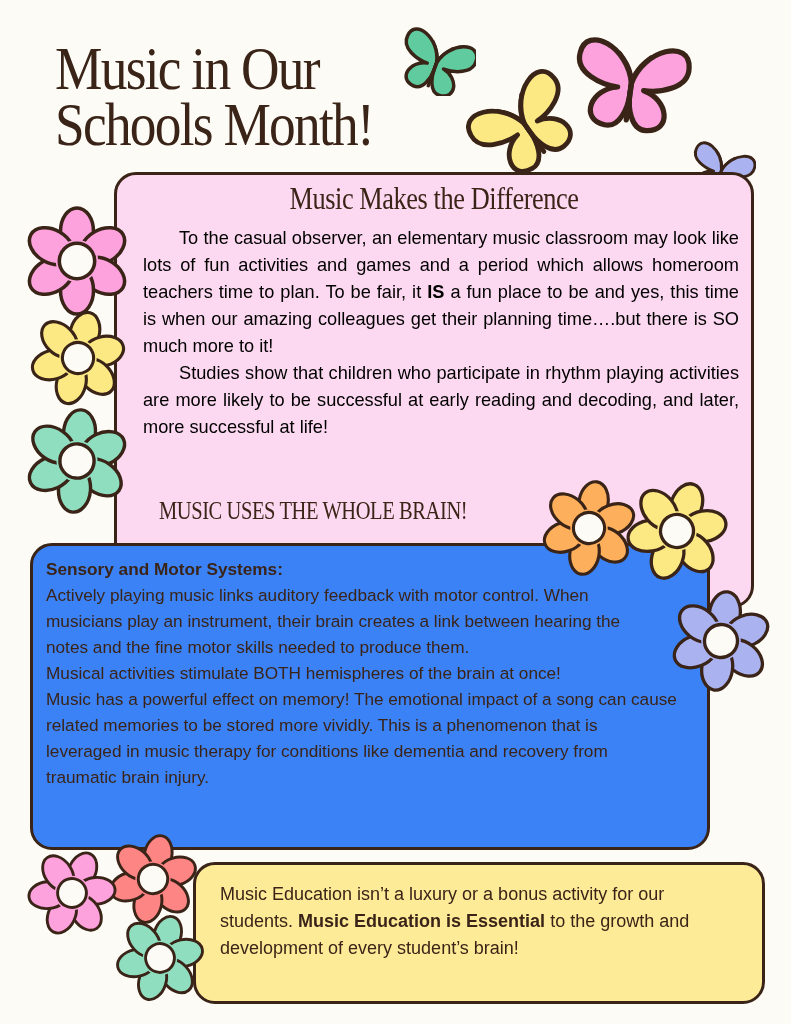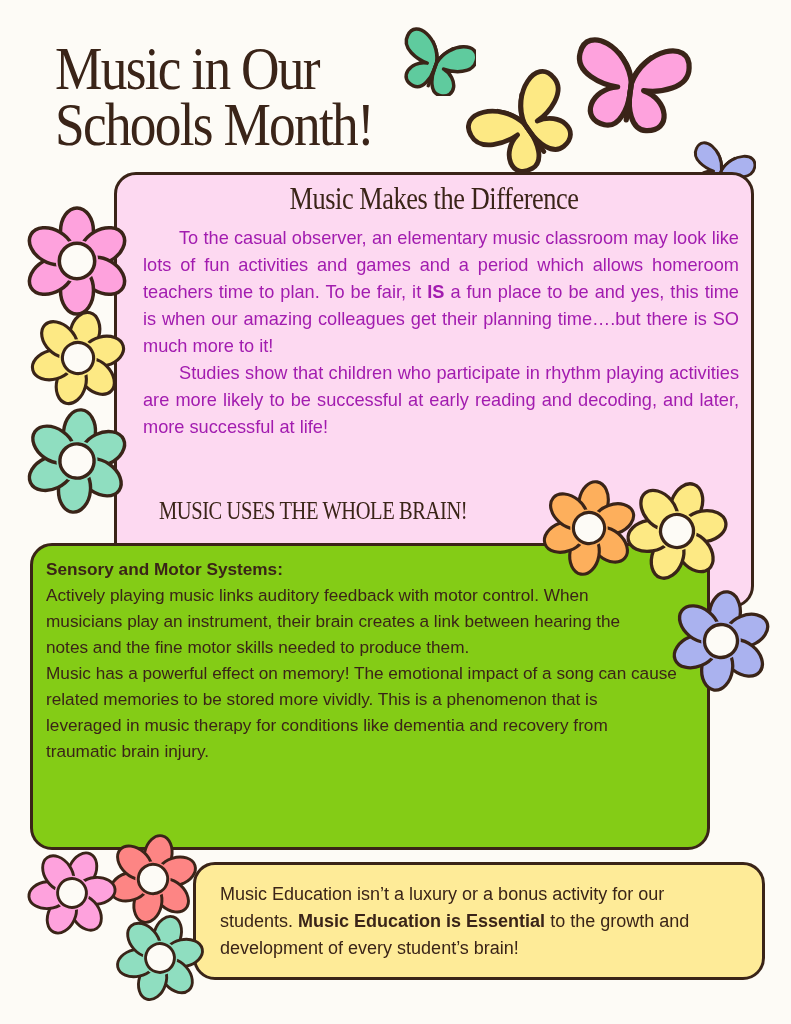--- a/index.html
+++ b/index.html
@@ -11,30 +11,30 @@
   .title {
     position: absolute; left: 55px; top: 40px; margin: 0;
     font-family: "Liberation Serif", serif; font-weight: normal;
     font-size: 62px; line-height: 56px; letter-spacing: -2px;
     color: #3a2418; transform: scaleX(0.86); transform-origin: left top;
   }
   .box {
     position: absolute; border: 3px solid #3a2418; border-radius: 22px; box-sizing: border-box;
   }
   .pink-box { left: 114px; top: 172px; width: 640px; height: 436px; background: #fdd9f1; }
-  .green-box { left: 30px; top: 543px; width: 680px; height: 307px; background: #84cc16; }
-  .yellow-box { left: 193px; top: 862px; width: 572px; height: 118px; background: #feeb98; }
+  .green-box { left: 30px; top: 543px; width: 680px; height: 307px; background: #3b82f6; }
+  .yellow-box { left: 193px; top: 862px; width: 572px; height: 142px; background: #feeb98; }
   .section-title {
     position: absolute; left: 0; right: 0; top: 6px; text-align: center;
     font-family: "Liberation Serif", serif; font-size: 31px; color: #3a2418;
     transform: scaleX(0.85); letter-spacing: -0.5px;
   }
   .pink-text {
     position: absolute; left: 26px; right: 12px; top: 50px;
-    font-size: 18.2px; line-height: 27px; text-align: justify; color: #a21caf;
+    font-size: 18.2px; line-height: 27px; text-align: justify; color: #000000;
   }
   .pink-text p { margin: 0; text-indent: 36px; }
   .brain-heading {
     position: absolute; left: 42px; top: 322px;
     font-family: "Liberation Serif", serif; font-size: 25px; color: #3a2418;
     transform: scaleX(0.82); transform-origin: left top; letter-spacing: -0.5px;
   }
   .green-text {
     position: absolute; left: 13px; right: 10px; top: 10px;
     font-size: 17.2px; line-height: 26px; color: #3a2418;
@@ -96,20 +96,21 @@
     <p><span>To the casual observer, an elementary music classroom may look like lots of fun activities and games and a period which allows homeroom teachers time to plan. To be fair, it </span><b>IS</b><span> a fun place to be and yes, this time is when our amazing colleagues get their planning time….but there is SO much more to it!</span></p>
     <p>Studies show that children who participate in rhythm playing activities are more likely to be successful at early reading and decoding, and later, more successful at life!</p>
   </div>
   <div class="brain-heading">MUSIC USES THE WHOLE BRAIN!</div>
 </div>
 
 <div class="box green-box">
   <div class="green-text">
     <div class="h">Sensory and Motor Systems:</div>
     <div style="padding-right:40px">Actively playing music links auditory feedback with motor control. When musicians play an instrument, their brain creates a link between hearing the notes and the fine motor skills needed to produce them.</div>
+    <div>Musical activities stimulate BOTH hemispheres of the brain at once!</div>
     <div style="padding-right:20px">Music has a powerful effect on memory! The emotional impact of a song can cause related memories to be stored more vividly. This is a phenomenon that is leveraged in music therapy for conditions like dementia and recovery from traumatic brain injury.</div>
   </div>
 </div>
 
 <div class="box yellow-box">
   <div class="yellow-text"><span>Music Education isn’t a luxury or a bonus activity for our students. </span><b>Music Education is Essential</b><span> to the growth and development of every student’s brain!</span></div>
 </div>
 
 <svg class="deco" style="left:18px;top:202px" width="118" height="118" viewBox="-50 -50 100 100">
   <use href="#flower" fill="#fea2dd"></use>

